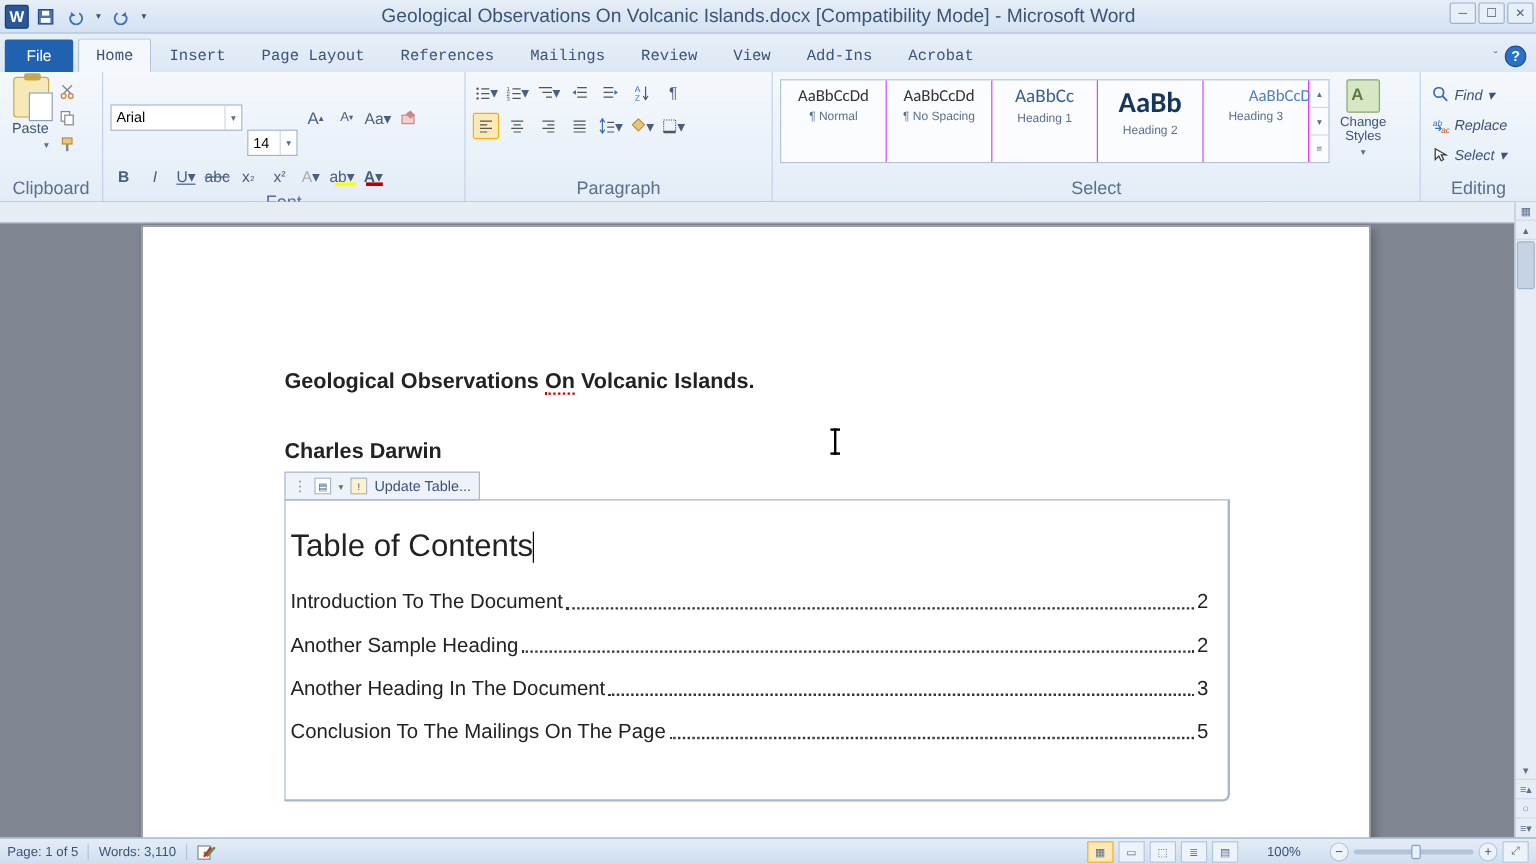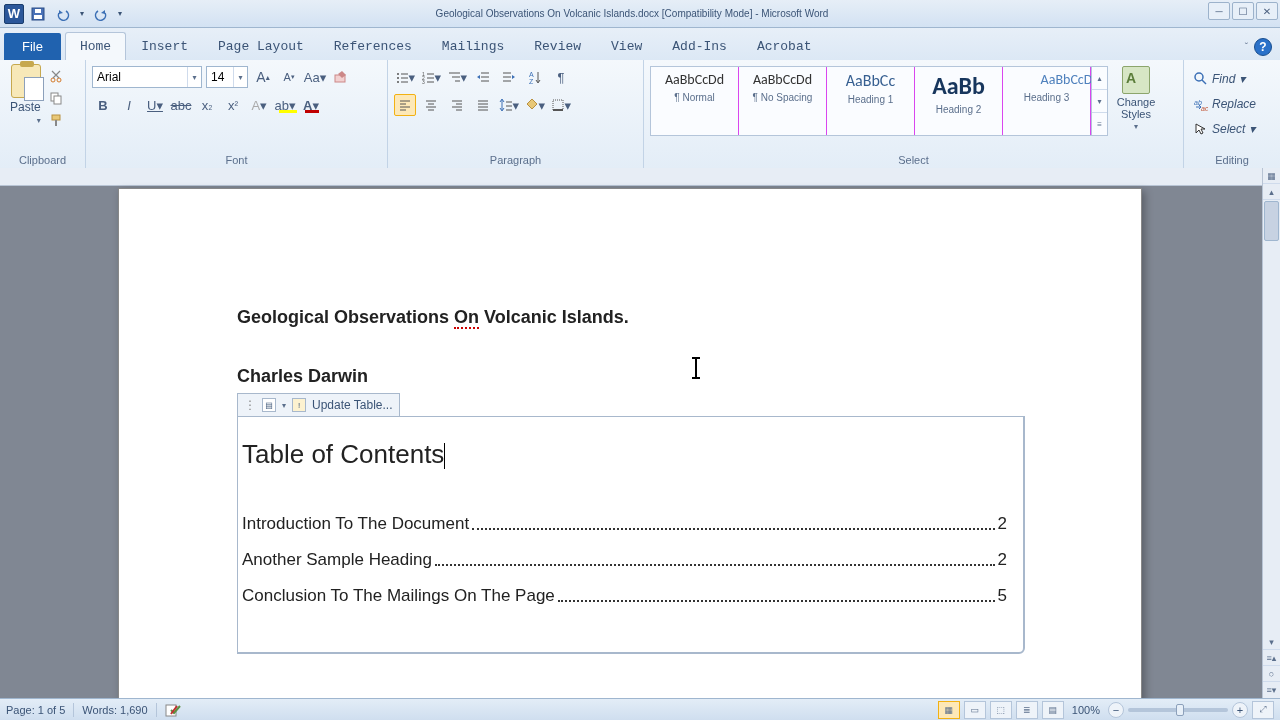--- a/index.html
+++ b/index.html
@@ -3,53 +3,53 @@
 <meta charset="utf-8">
 <style>
 * { box-sizing: border-box; margin: 0; padding: 0; }
 body { font-family: "Segoe UI", Tahoma, sans-serif; font-size: 11px; background: #fff; width: 1280px; height: 720px; overflow: hidden; position: relative; }
 
 
 .titlebar { height: 28px; background: linear-gradient(#e6eef7, #d3e2f3); border-bottom: 1px solid #9fb6cf; display: flex; align-items: center; position: relative; }
 .qat { display: flex; align-items: center; gap: 3px; padding-left: 4px; }
 .wicon { width: 20px; height: 20px; background: #2b579a; color: #fff; display: flex; align-items: center; justify-content: center; font-weight: bold; font-size: 13px; border-radius: 2px; border: 1px solid #1a3d6d; }
 .qbtn { width: 22px; height: 22px; display: flex; align-items: center; justify-content: center; border: 1px solid transparent; border-radius: 2px; color: #3b5476; }
-.title-text { position: absolute; left: 0; right: 16px; text-align: center; font-size: 10px; color: #3b5476; pointer-events: none; }
+.title-text { position: absolute; left: 0; right: 16px; text-align: center; font-size: 16px; color: #3b5476; pointer-events: none; }
 .wincontrols { position: absolute; right: 2px; top: 2px; display: flex; gap: 2px; }
 .winbtn { width: 22px; height: 18px; border: 1px solid #9cb2cb; background: #e7eff8; border-radius: 2px; display: flex; align-items: center; justify-content: center; color: #4a5f7f; font-size: 10px; }
 
 
 .tabsbar { height: 32px; background: linear-gradient(#e7eff8, #dce8f5); display: flex; align-items: flex-end; padding-left: 4px; gap: 0; }
 .filetab { background: #2062af; color: #fff; padding: 6px 18px; font-size: 13px; border-radius: 2px 2px 0 0; margin-right: 4px; }
 .tab { padding: 6px 14px; font-size: 13px; color: #3b5476; border: 1px solid transparent; border-bottom: none; border-radius: 3px 3px 0 0; font-family: Liberation Mono, monospace; }
 .tab.active { background: #f4f8fc; border-color: #b4c5da; color: #3b5476; }
 .tabhelp { margin-left: auto; display: flex; align-items: center; gap: 6px; padding-right: 8px; padding-bottom: 4px; }
 .helpcircle { width: 18px; height: 18px; border-radius: 50%; background: #2a71c9; color: #fff; display: flex; align-items: center; justify-content: center; font-weight: bold; font-size: 12px; border: 1px solid #1a4f8f; }
 
 
 .ribbon { height: 110px; background: linear-gradient(#f4f8fc, #e3edf7); border-bottom: 1px solid #9fb6cf; display: flex; }
 .group { border-right: 1px solid #c2d3e6; display: flex; flex-direction: column; padding: 2px 6px 0; position: relative; }
 .group-body { flex: 1; display: flex; align-items: flex-start; }
-.group-label { text-align: center; font-size: 11px; color: #5b6f8c; padding: 2px 0 3px; position: relative; }
+.group-label { text-align: center; font-size: 15px; color: #5b6f8c; padding: 2px 0 3px; position: relative; }
 
 
 .clip-left { display: flex; flex-direction: column; align-items: flex-end; gap: 2px; padding: 2px 4px; }
 .pasteicon { width: 30px; height: 34px; background: #f7e8b8; border: 1px solid #c6a84f; border-radius: 3px; position: relative; }
 .pasteicon::before { content: ""; position: absolute; left: 8px; top: -4px; width: 14px; height: 6px; background: #c6a84f; border-radius: 2px; }
 .pasteicon::after { content: ""; position: absolute; right: -4px; bottom: -4px; width: 18px; height: 22px; background: #fff; border: 1px solid #8ca0bb; }
 .clip-right { display: flex; flex-direction: column; gap: 2px; padding-top: 4px; }
 .smallbtn { width: 22px; height: 20px; display: flex; align-items: center; justify-content: center; border: 1px solid transparent; border-radius: 2px; color: #5b6f8c; }
 
 
 .font-grid { display: flex; flex-direction: column; gap: 6px; padding-top: 4px; }
 .font-row { display: flex; gap: 4px; align-items: center; }
 .combo { height: 22px; border: 1px solid #9fb6cf; background: #fff; display: flex; align-items: center; padding: 0 4px; font-size: 12px; position: relative; }
 .combo-arrow { position: absolute; right: 0; top: 0; bottom: 0; width: 14px; border-left: 1px solid #cfdbec; display: flex; align-items: center; justify-content: center; color: #5b6f8c; font-size: 8px; }
 .fontname { width: 110px; }
-.fontsize { width: 42px; }
+.fontsize { width: 42px; margin-top: 42px; }
 .fmtbtn { width: 22px; height: 22px; border: 1px solid transparent; border-radius: 2px; display: flex; align-items: center; justify-content: center; font-size: 13px; color: #4a5f7f; }
 .fmtbtn.active { background: #fde8b7; border-color: #f2b113; }
 .colorswatch { width: 14px; height: 3px; position: absolute; bottom: 2px; left: 4px; }
 .relpos { position: relative; }
 
 
 .para-grid { display: flex; flex-direction: column; gap: 6px; padding-top: 4px; }
 
 
 .styles-gallery { display: flex; border: 1px solid #b4c5da; background: #fafcff; height: 70px; margin-top: 4px; }
@@ -74,21 +74,21 @@
 .docarea { position: absolute; top: 168px; bottom: 22px; left: 0; right: 0; background: #808793; overflow: hidden; }
 .ruler { height: 18px; background: #e7edf5; border-bottom: 1px solid #b8c4d4; }
 .page { position: absolute; top: 20px; left: 118px; width: 1024px; height: 700px; background: #fff; border: 1px solid #888; box-shadow: 3px 3px 8px rgba(0,0,0,0.3); padding: 118px 118px 0 118px; }
 .doc-title { font-family: Arial; font-size: 18px; font-weight: bold; color: #222; margin-bottom: 38px; }
 .doc-title .s1 { border-bottom: 2px dotted #c00; }
 .doc-author { font-family: Arial; font-size: 18px; font-weight: bold; color: #222; margin-bottom: 6px; }
 
 .toc-toolbar { border: 1px solid #a8b8cc; background: #eef3f9; display: inline-flex; align-items: center; height: 24px; padding: 0 6px; gap: 6px; font-size: 12px; color: #3b5476; }
 .toc-mini { width: 14px; height: 14px; border: 1px solid #a8b8cc; background: #fff; display: flex; align-items: center; justify-content: center; font-size: 8px; }
 .toc-box { border: 1px solid #a8b8cc; border-right: 2px solid #a8b8cc; border-bottom: 2px solid #a8b8cc; width: 788px; padding: 22px 16px 30px 4px; margin-top: -1px; position: relative; border-radius: 0 0 6px 0; }
-.toc-heading { font-family: Arial; font-size: 26px; color: #222; margin-bottom: 44px; }
+.toc-heading { font-family: Arial; font-size: 26px; color: #222; margin-bottom: 22px; }
 .cursor { display: inline-block; width: 1px; height: 26px; background: #000; vertical-align: text-bottom; animation: blink 1s steps(1) infinite; }
 @keyframes blink { 50% { opacity: 0; } }
 .toc-row { font-family: Arial; font-size: 17px; color: #222; display: flex; margin-bottom: 16px; }
 .toc-text { white-space: nowrap; }
 .toc-dots { flex: 1; border-bottom: 2px dotted #333; margin: 0 3px 4px 3px; }
 .toc-page { }
 
 .textcursor { position: absolute; width: 2px; height: 22px; background: #000; }
 .textcursor::before, .textcursor::after { content: ""; position: absolute; width: 8px; height: 2px; background: #000; left: -3px; }
 .textcursor::before { top: 0; }
@@ -428,20 +428,25 @@
           <span class="toc-text">Introduction To The Document</span>
           <span class="toc-dots"></span>
           <span class="toc-page">2</span>
         </div>
       <div class="toc-row">
           <span class="toc-text">Another Sample Heading</span>
           <span class="toc-dots"></span>
           <span class="toc-page">2</span>
         </div>
       <div class="toc-row">
+          <span class="toc-text">Another Heading In The Document</span>
+          <span class="toc-dots"></span>
+          <span class="toc-page">3</span>
+        </div>
+      <div class="toc-row">
           <span class="toc-text">Conclusion To The Mailings On The Page</span>
           <span class="toc-dots"></span>
           <span class="toc-page">5</span>
         </div>
     </div>
   </div>
   <div class="vscroll">
     <div class="vsbutton">▦</div>
     <div class="vsbutton">▴</div>
     <div class="vsthumb"></div>
@@ -449,36 +454,36 @@
     <div class="vsbutton">▾</div>
     <div class="vsbutton">≡▴</div>
     <div class="vsbutton">○</div>
     <div class="vsbutton" style="border-bottom:none;">≡▾</div>
   </div>
 </div>
 
 <div class="statusbar">
   <span>Page: 1 of 5</span>
   <span class="status-sep"></span>
-  <span>Words: 1,690</span>
+  <span>Words: 3,110</span>
   <span class="status-sep"></span>
   <span>
       <svg width="16" height="16">
         <rect x="1" y="3" width="10" height="11" fill="#fff" stroke="#888"></rect>
         <path d="M6 8 L9 11 L15 4" stroke="#5a9040" stroke-width="2" fill="none"></path>
         <line x1="12" y1="4" x2="6" y2="12" stroke="#c03030" stroke-width="2"></line>
       </svg>
     </span>
   <div class="status-right">
     <div class="viewbtn active">▦</div>
     <div class="viewbtn">▭</div>
     <div class="viewbtn">⬚</div>
     <div class="viewbtn">≣</div>
     <div class="viewbtn">▤</div>
-    <span style="margin:0 4px;">100%</span>
+    <span style="margin:0 20px;">100%</span>
     <div class="zoombtn">−</div>
     <div class="zoomslider">
         <div class="zoomthumb"></div>
       </div>
     <div class="zoombtn">+</div>
     <div class="viewbtn">⤢</div>
   </div>
 </div>
 
 </body></html>

